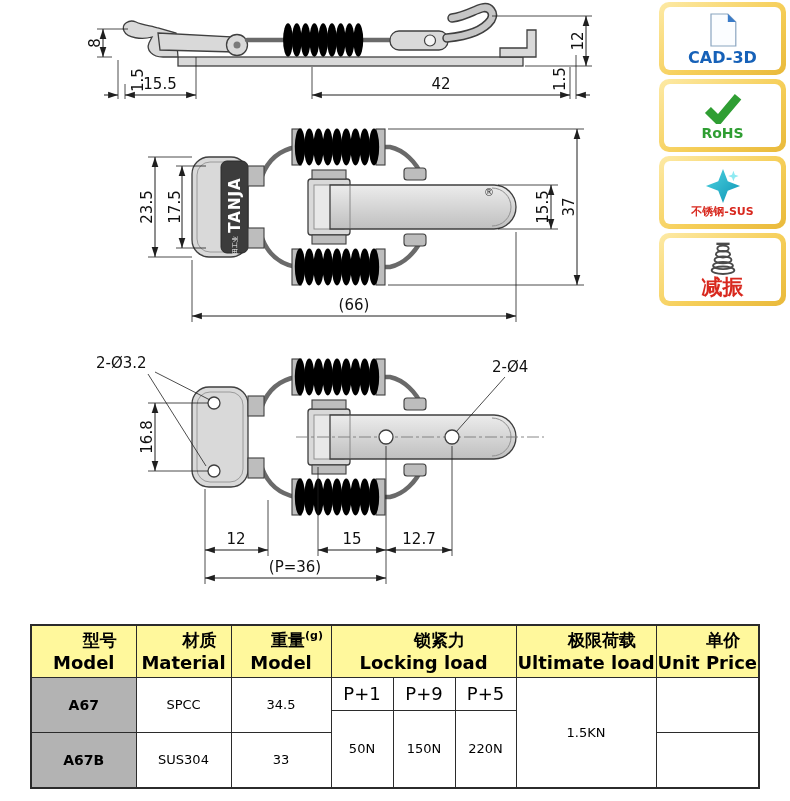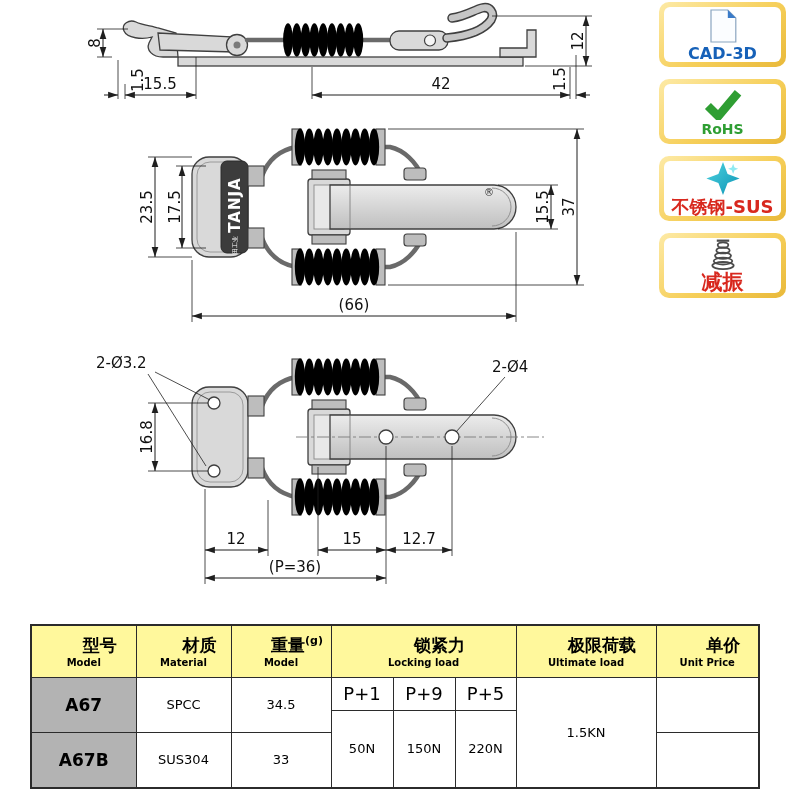--- a/index.html
+++ b/index.html
@@ -11,44 +11,44 @@
   .part  { fill:#d9d9d9; stroke:#3f3f3f; stroke-width:1.3; }
   .part-dark { fill:#bdbdbd; stroke:#3f3f3f; stroke-width:1.1; }
   .inner { fill:#e8e8e8; stroke:#8a8a8a; stroke-width:0.9; }
   .rod   { fill:none; stroke:#6a6a6a; stroke-width:4.5; stroke-linecap:round; }
   .dim { stroke:#1f1f1f; stroke-width:1; fill:none; }
   .ext { stroke:#1f1f1f; stroke-width:0.8; fill:none; }
   .cl  { stroke:#7a7a7a; stroke-width:0.9; stroke-dasharray:12 3 3 3; fill:none; }
   .dimtxt { font-size:15px; fill:#101010; font-family:"DejaVu Sans",sans-serif; }
 
   
-  .badge { position:absolute; left:659px; width:127px; height:65px; padding:5px;
+  .badge { position:absolute; left:659px; width:127px; height:73px; padding:5px;
            border-radius:10px;
            background:linear-gradient(145deg,#fdeaa6,#f6cf5a 55%,#e9b93a); }
   .badge-inner { width:100%; height:100%; border-radius:6px; background:#fff;
                  display:flex; flex-direction:column; align-items:center;
                  justify-content:center; gap:2px; }
   .badge-label { font-weight:bold; line-height:1; }
   .lbl-blue  { color:#1661b8; font-size:16px; }
   .lbl-green { color:#2f9e33; font-size:14px; }
-  .lbl-red-sm { color:#d8281e; font-size:18px; }
+  .lbl-red-sm { color:#d8281e; font-size:11px; }
   .lbl-red   { color:#d8281e; font-size:21px; }
 
   
   #spec-table { position:absolute; left:30px; top:624px; border-collapse:collapse;
                 table-layout:fixed; border:2px solid #2b2b2b; }
   #spec-table th, #spec-table td { border:1px solid #2b2b2b; text-align:center;
                 vertical-align:middle; padding:0; font-family:"DejaVu Sans","Liberation Sans",sans-serif; }
   .th-yellow { background:#fff89c; }
   .cell-gray { background:#b3b3b3; }
   .cn { font-size:17px; font-weight:bold; color:#000;padding-left:32px; }
-  .en { font-size:10px; font-weight:bold; color:#000; }
+  .en { font-size:18px; font-weight:bold; color:#000; }
   .sup { font-size:11px; vertical-align:super; font-weight:bold; }
   .val { font-size:13px; color:#000; }
-  .model-txt { font-size:17px; font-weight:bold; color:#000; }
+  .model-txt { font-size:14px; font-weight:bold; color:#000; }
   .subhead { font-size:18px; color:#000; }
 </style>
 </head>
 <body>
 
 <div id="page">
 
   <svg id="drawing-area" width="660" height="620" viewBox="0 0 660 620">
     <defs>
       <marker id="arr" viewBox="0 0 10 8" refX="9.5" refY="4" markerWidth="11" markerHeight="9" orient="auto-start-reverse" markerUnits="userSpaceOnUse">

